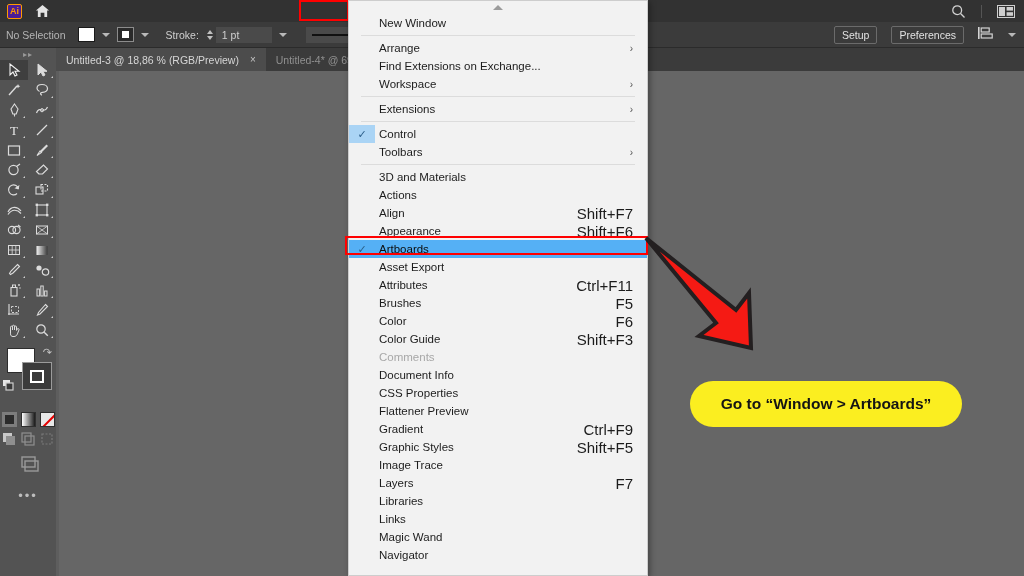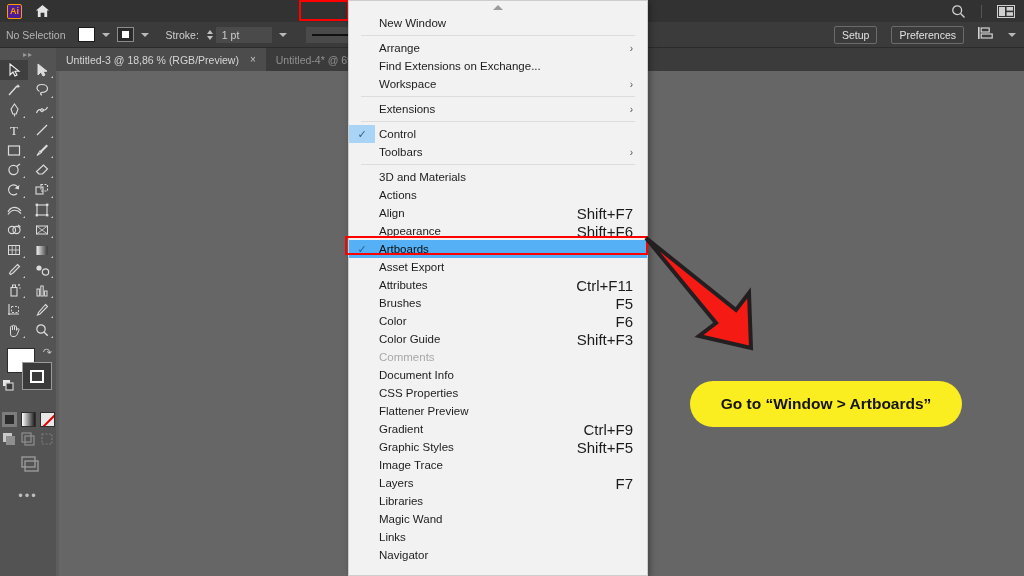--- a/index.html
+++ b/index.html
@@ -651,25 +651,25 @@
       <span class="chk"></span>
       <span class="mlabel">Layers</span>
       <span class="mkey">F7</span>
     </div>
     <div class="mrow">
       <span class="chk"></span>
       <span class="mlabel">Libraries</span>
     </div>
     <div class="mrow">
       <span class="chk"></span>
+      <span class="mlabel">Links</span>
+    </div>
+    <div class="mrow">
+      <span class="chk"></span>
       <span class="mlabel">Magic Wand</span>
-    </div>
-    <div class="mrow">
-      <span class="chk"></span>
-      <span class="mlabel">Links</span>
     </div>
     <div class="mrow">
       <span class="chk"></span>
       <span class="mlabel">Navigator</span>
     </div>
   </div>
 
   <div class="artboards-hl"></div>
 
   <svg class="arrow-svg" width="120" height="120" viewBox="0 0 120 120">

